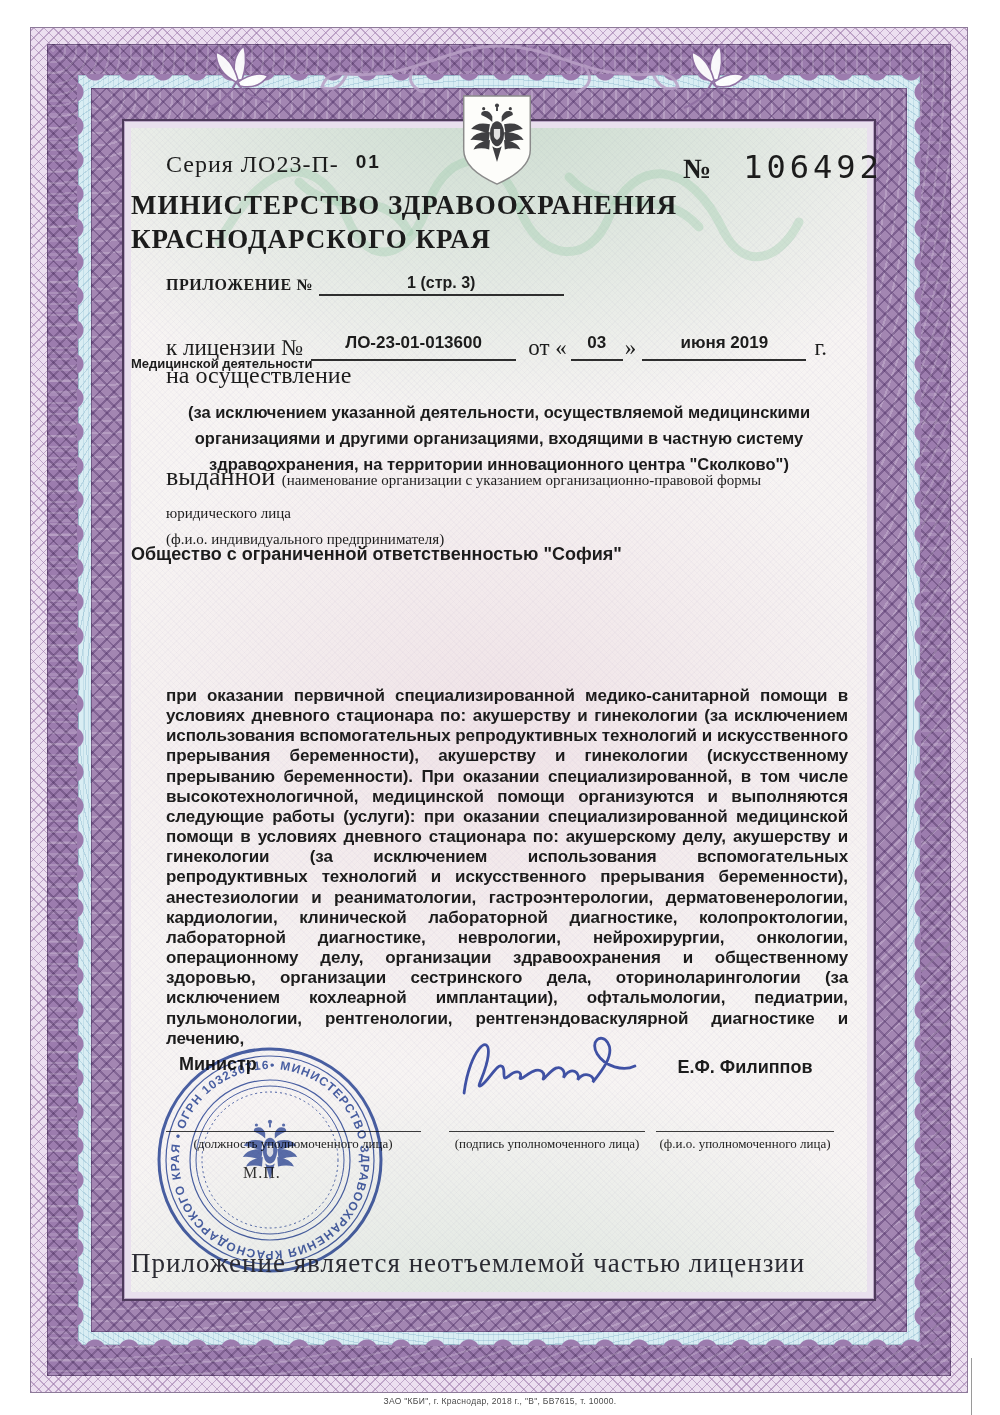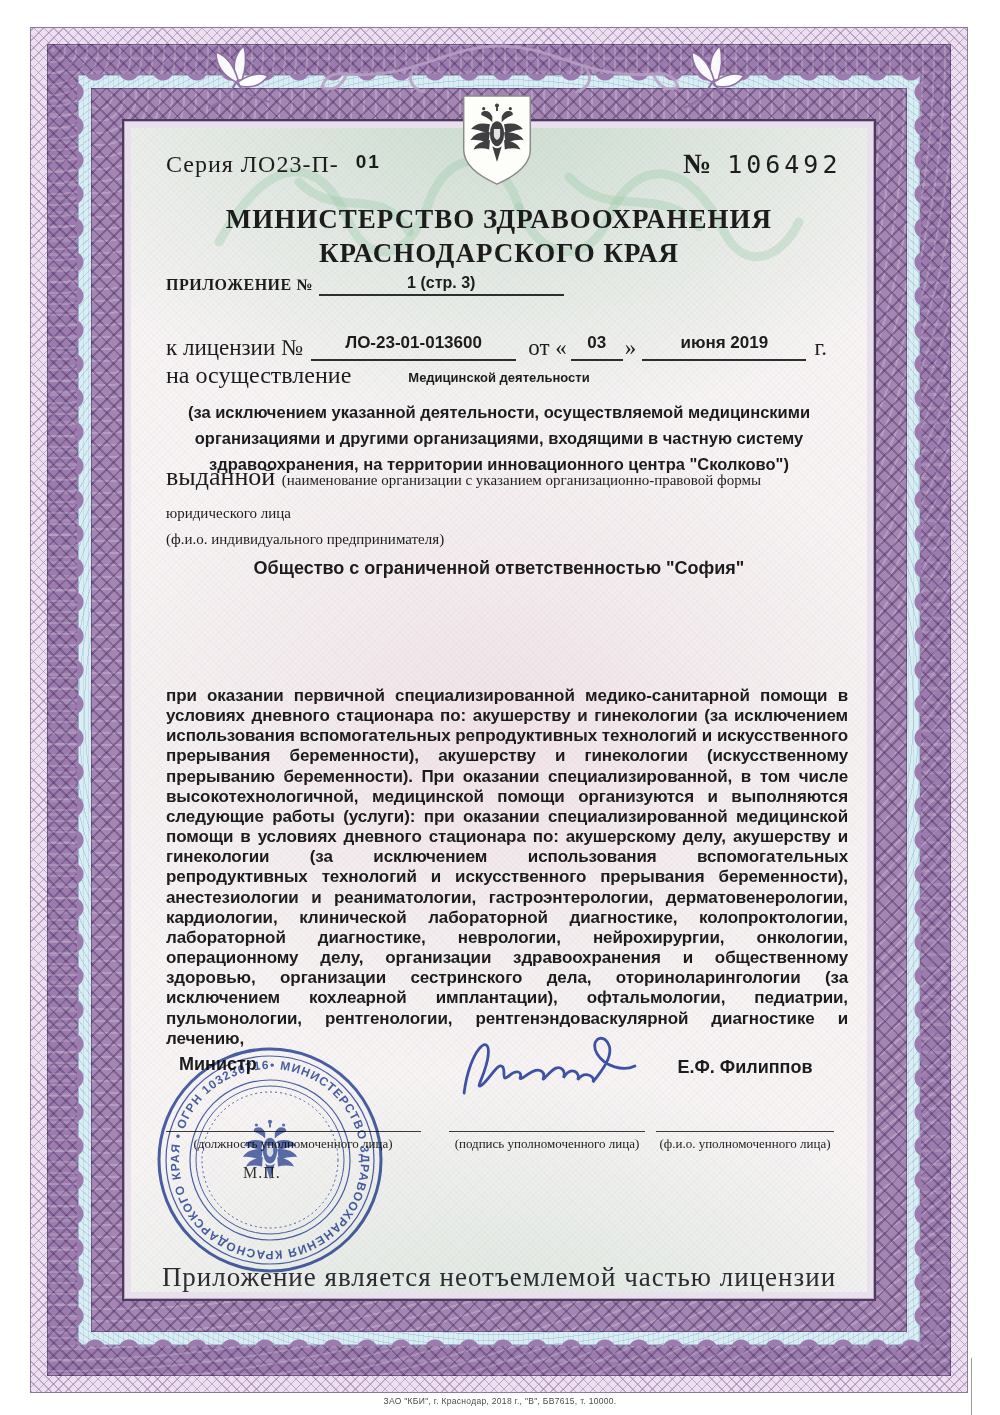--- a/index.html
+++ b/index.html
@@ -49,28 +49,28 @@
       radial-gradient(ellipse 120% 45% at 50% 106%, rgba(165,200,178,.35), rgba(165,200,178,0) 55%),
       radial-gradient(ellipse 90% 45% at 50% 52%, rgba(222,186,202,.30), rgba(222,186,202,0) 65%),
       repeating-linear-gradient(45deg, rgba(150,140,185,.05) 0 1px, transparent 1px 4px),
       repeating-linear-gradient(-45deg, rgba(150,140,185,.05) 0 1px, transparent 1px 4px);}
   .wm{position:absolute;top:-6px;left:50%;transform:translateX(-50%);opacity:.9;pointer-events:none;}
 
   
   .abs{position:absolute;}
   .serif{font-family:"Liberation Serif","DejaVu Serif",serif;}
   .sansb{font-family:"Liberation Sans","DejaVu Sans",sans-serif;font-weight:700;}
-  .center{left:0;right:0;text-align:center;margin-top:14px;}
+  .center{left:0;right:0;}
   .slot{border-bottom:2px solid #2e2e2e;text-align:center;}
   .slot .v{display:inline-block;transform:translateY(-2px);}
 
   .series-row{top:23px;left:35px;font-size:24px;letter-spacing:1px;}
   .series-typed{font-size:19px;vertical-align:4px;margin-left:10px;letter-spacing:2px;}
   .num-block{top:20px;left:552px;font-size:28px;font-weight:700;}
-  .num-digits{font-family:"DejaVu Sans Mono",monospace;font-weight:500;font-size:25px;letter-spacing:4px;margin-left:16px;}
+  .num-digits{font-family:"DejaVu Sans Mono",monospace;font-weight:500;font-size:32px;letter-spacing:4px;margin-left:32px;}
   .ministry{top:60px;font-size:27px;font-weight:700;letter-spacing:1px;line-height:34px;}
 
   .row-app{top:148px;left:35px;display:flex;align-items:flex-start;font-size:16px;}
   .lbl-app{font-weight:700;letter-spacing:.5px;}
   .row-app .slot{width:245px;margin-left:6px;font-size:16px;}
   .row-lic{top:192px;left:35px;right:40px;display:flex;font-size:23px;margin-top:15px;}
   .row-lic .slot{font-size:17px;}
   .slot-lic{flex:1.25;margin-left:8px;}
   .ot{margin:0 4px 0 12px;}
   .slot-day{width:52px;font-size:17px;}

